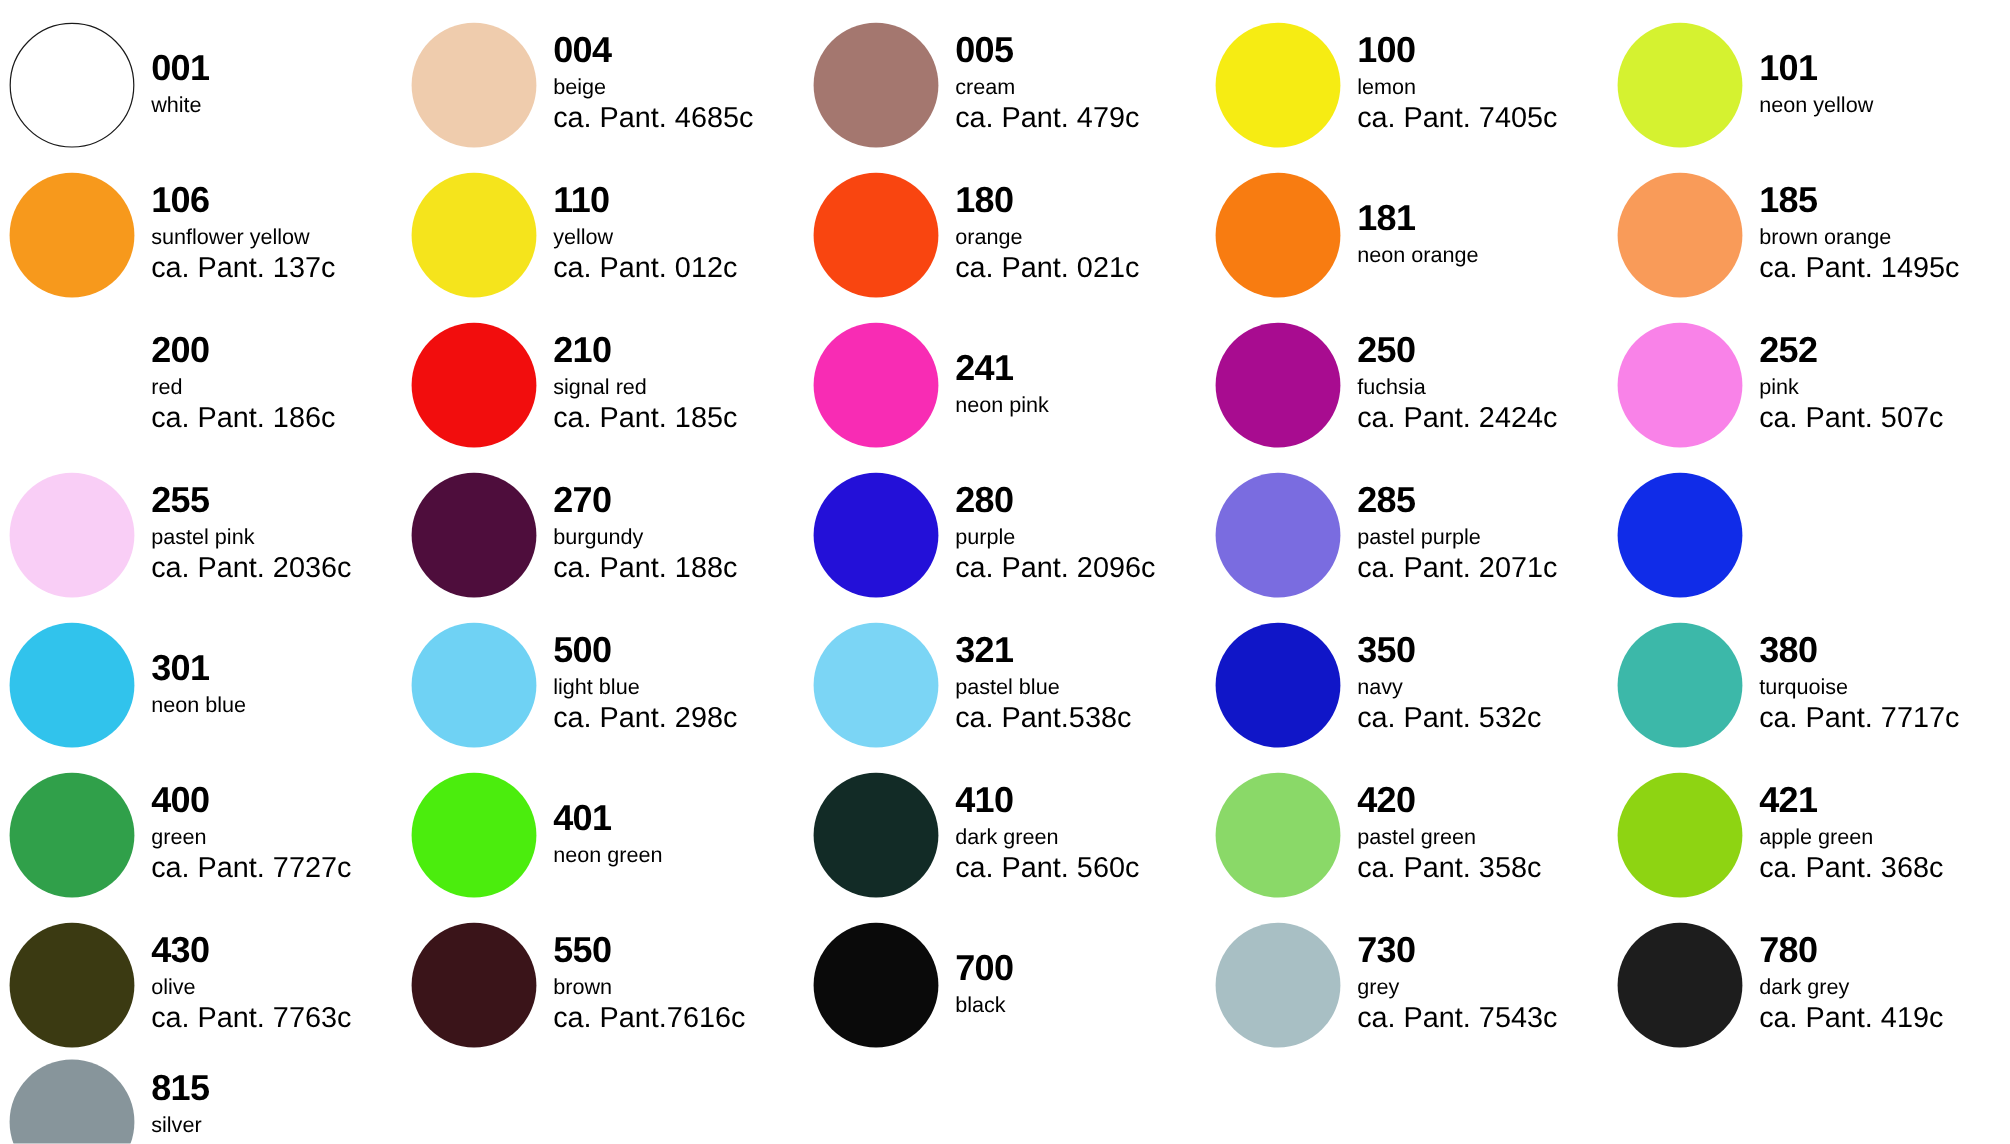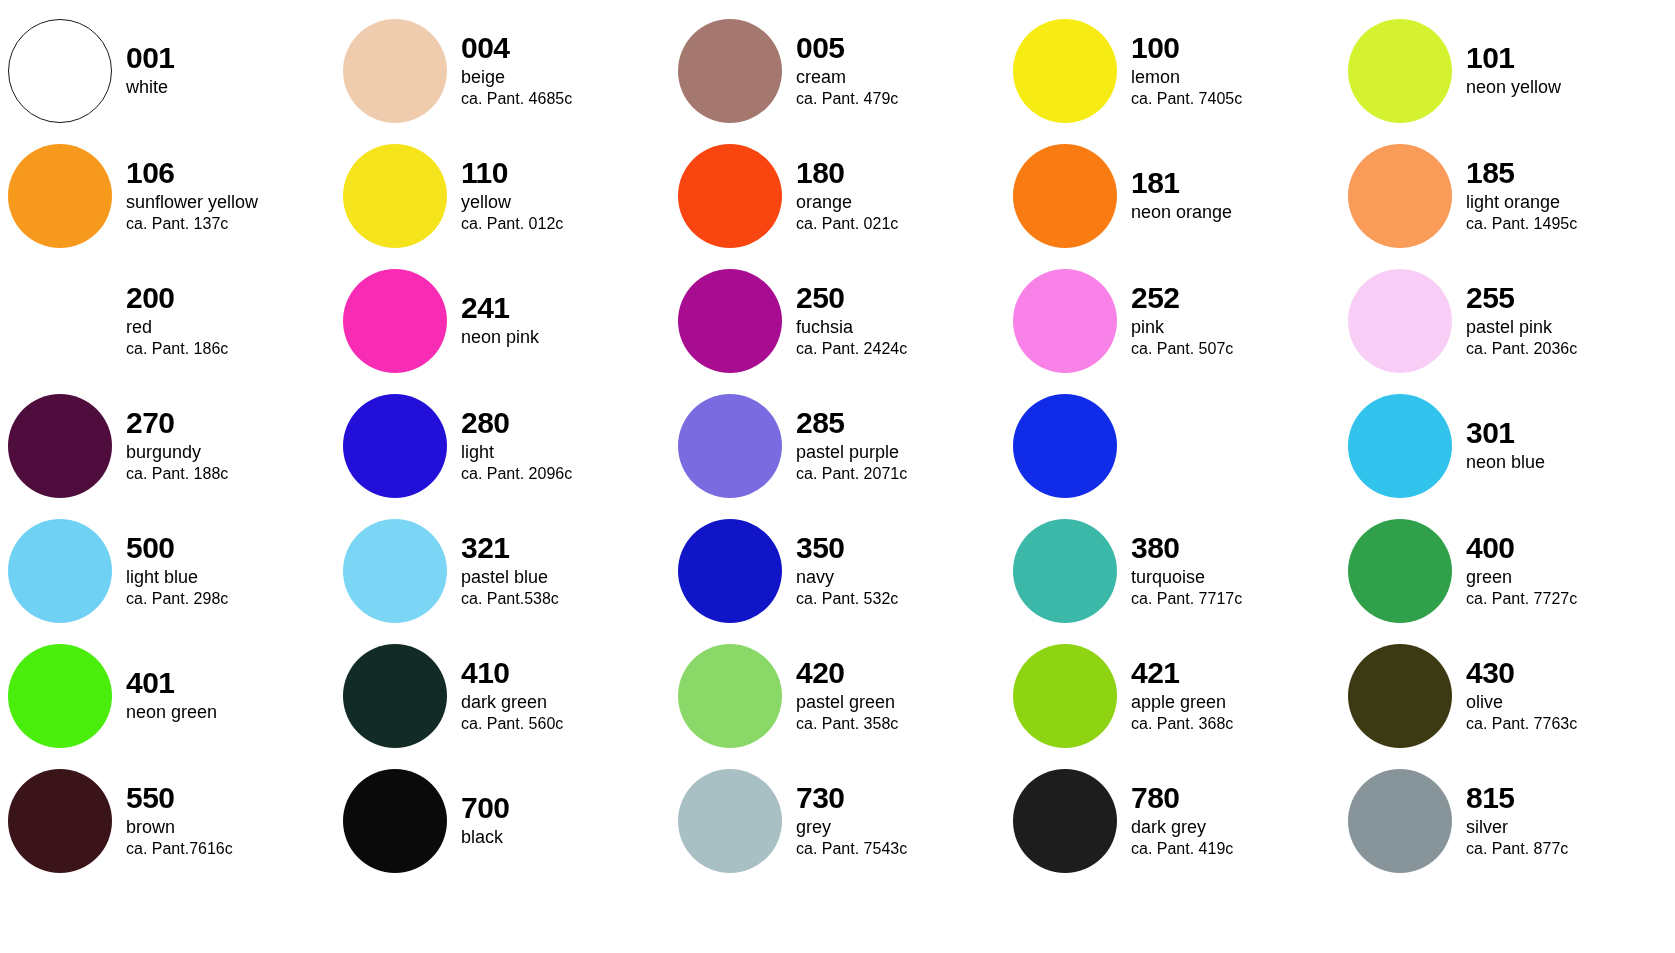--- a/index.html
+++ b/index.html
@@ -69,21 +69,21 @@
   }
 
   .name {
     font-size: 18px;
     font-weight: normal;
     line-height: 1.25;
     white-space: nowrap;
   }
 
   .pantone {
-    font-size: 16px;
+    font-size: 24px;
     font-weight: normal;
     line-height: 1.25;
     white-space: nowrap;
   }
 
   .pantone:empty {
     display: none;
   }
 </style>
 </head>
@@ -156,33 +156,41 @@
       <div class="dot" style="background-color: rgb(248, 124, 17);"></div>
       <div class="labels">
         <div class="code">181</div>
         <div class="name">neon orange</div>
       </div>
     </div>
     <div class="swatch">
       <div class="dot" style="background-color: rgb(249, 155, 89);"></div>
       <div class="labels">
         <div class="code">185</div>
-        <div class="name">light orange</div>
+        <div class="name">brown orange</div>
         <div class="pantone">ca. Pant. 1495c</div>
       </div>
     </div>
     <div class="swatch">
       <div class="dot"></div>
       <div class="labels">
         <div class="code">200</div>
         <div class="name">red</div>
         <div class="pantone">ca. Pant. 186c</div>
       </div>
     </div>
     <div class="swatch">
+      <div class="dot" style="background-color: rgb(242, 13, 13);"></div>
+      <div class="labels">
+        <div class="code">210</div>
+        <div class="name">signal red</div>
+        <div class="pantone">ca. Pant. 185c</div>
+      </div>
+    </div>
+    <div class="swatch">
       <div class="dot" style="background-color: rgb(248, 44, 180);"></div>
       <div class="labels">
         <div class="code">241</div>
         <div class="name">neon pink</div>
       </div>
     </div>
     <div class="swatch">
       <div class="dot" style="background-color: rgb(168, 12, 144);"></div>
       <div class="labels">
         <div class="code">250</div>
@@ -211,21 +219,21 @@
       <div class="labels">
         <div class="code">270</div>
         <div class="name">burgundy</div>
         <div class="pantone">ca. Pant. 188c</div>
       </div>
     </div>
     <div class="swatch">
       <div class="dot" style="background-color: rgb(35, 16, 216);"></div>
       <div class="labels">
         <div class="code">280</div>
-        <div class="name">light</div>
+        <div class="name">purple</div>
         <div class="pantone">ca. Pant. 2096c</div>
       </div>
     </div>
     <div class="swatch">
       <div class="dot" style="background-color: rgb(122, 108, 224);"></div>
       <div class="labels">
         <div class="code">285</div>
         <div class="name">pastel purple</div>
         <div class="pantone">ca. Pant. 2071c</div>
       </div>

